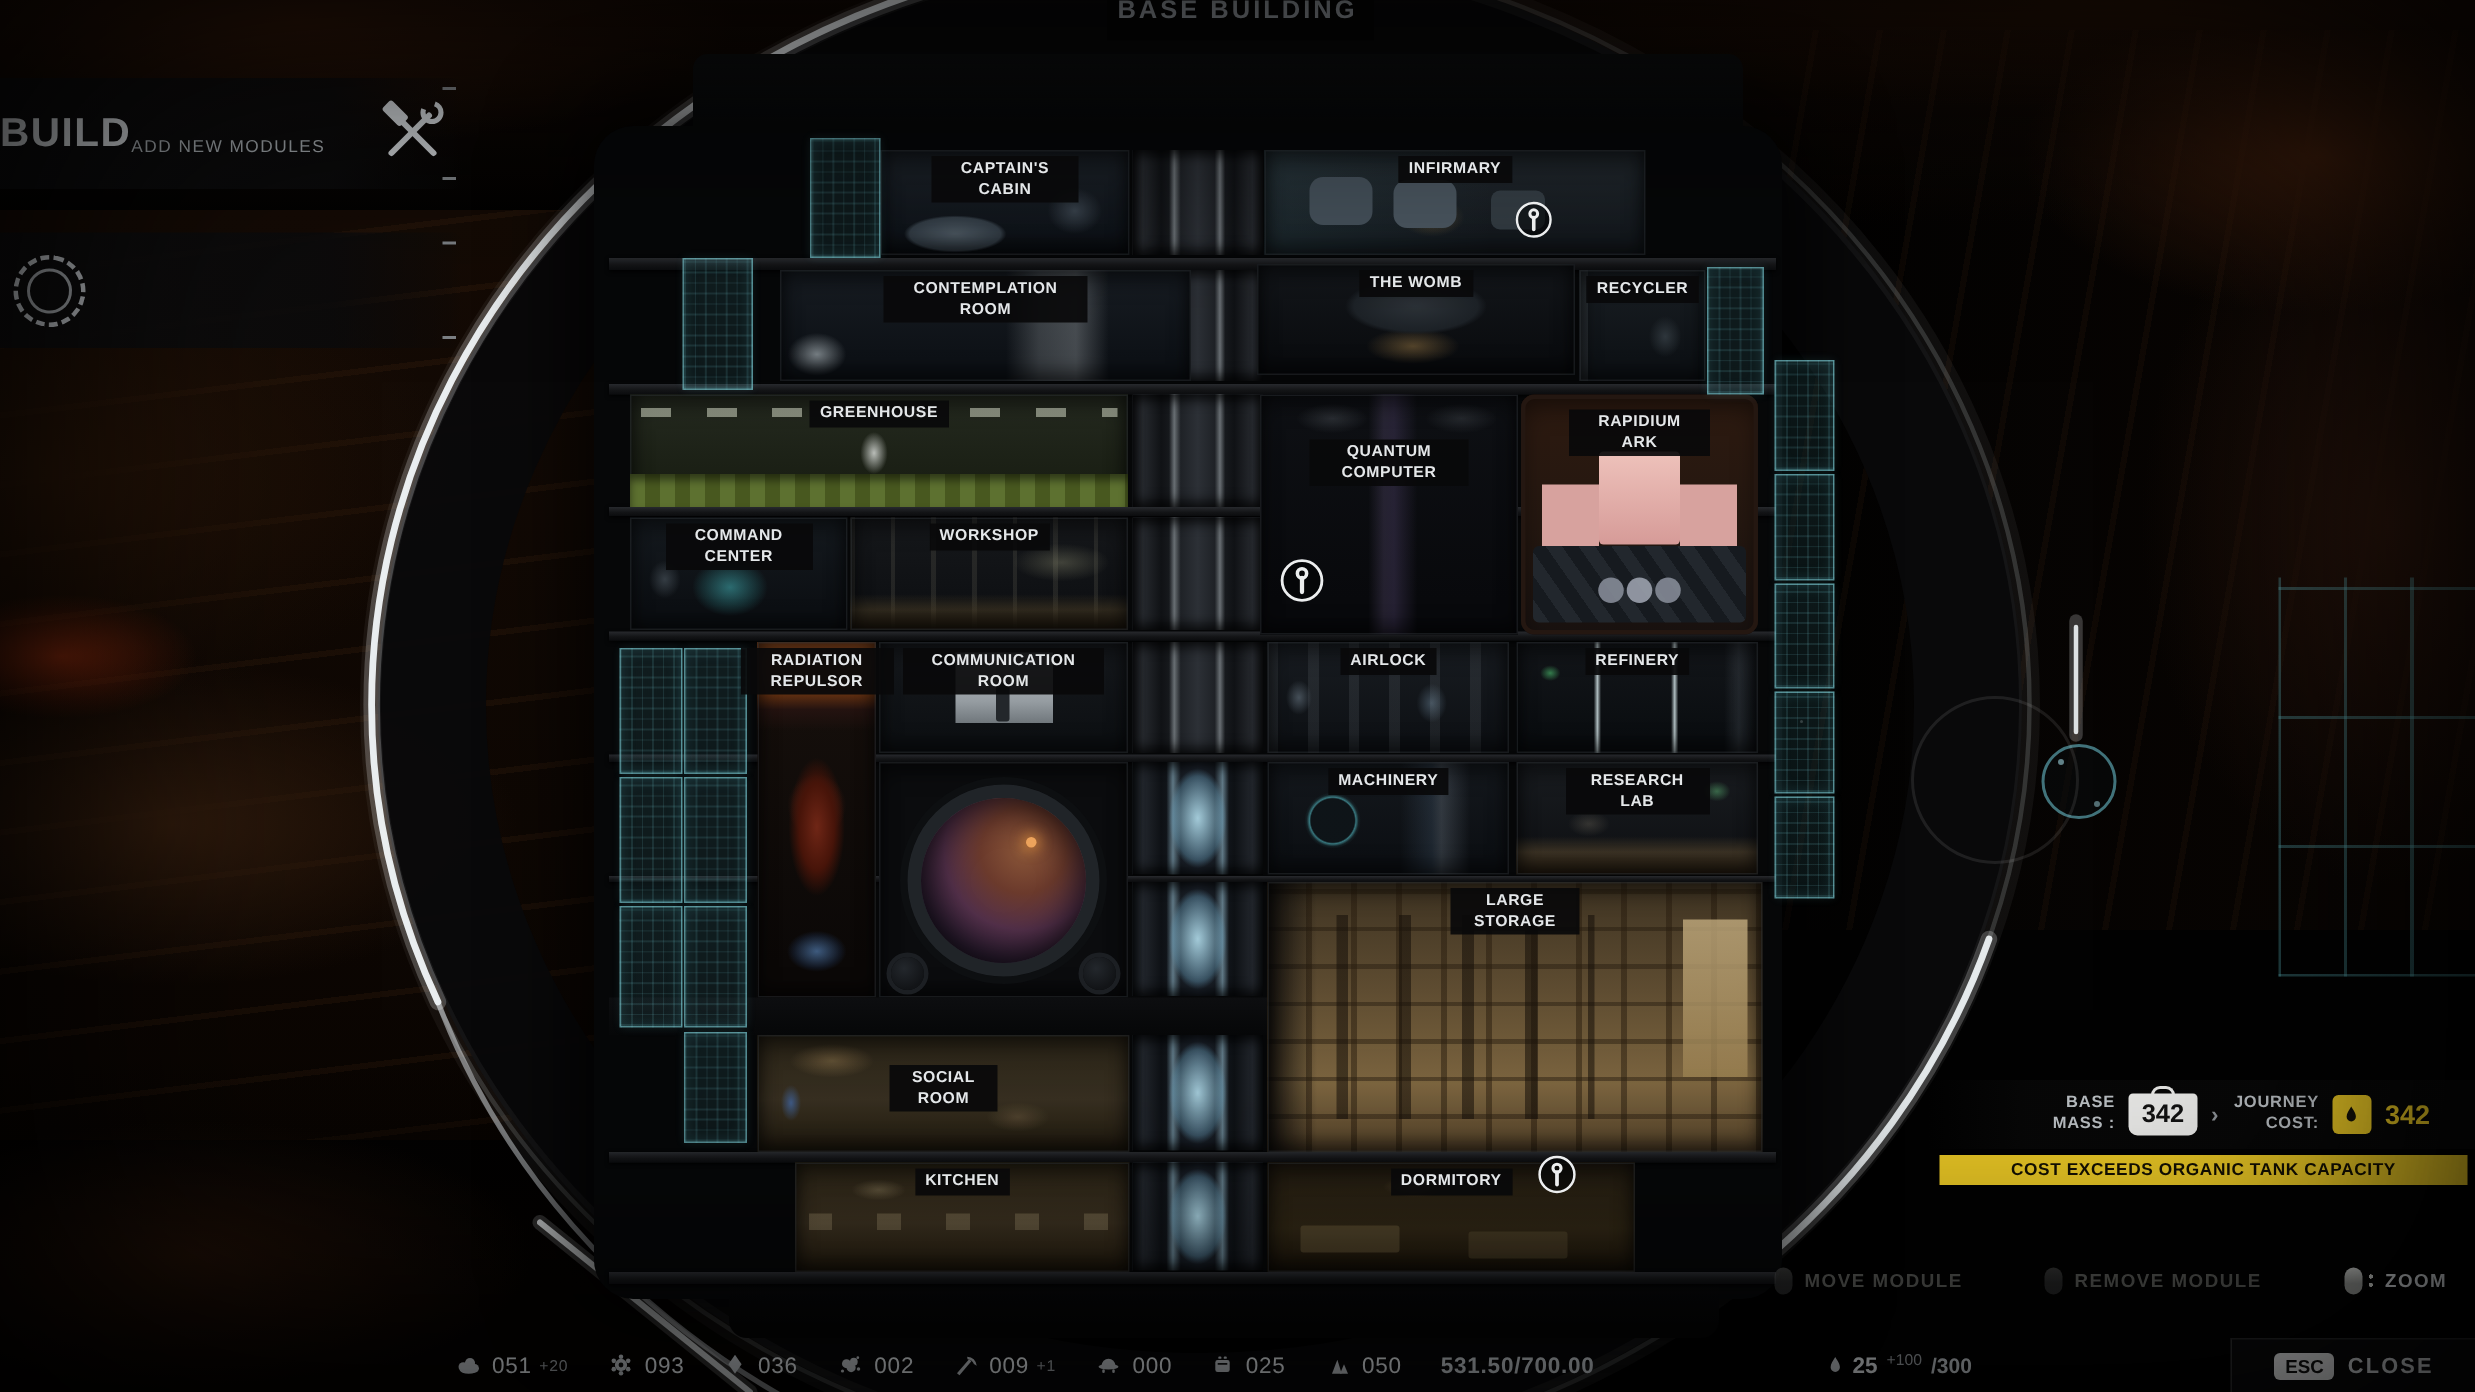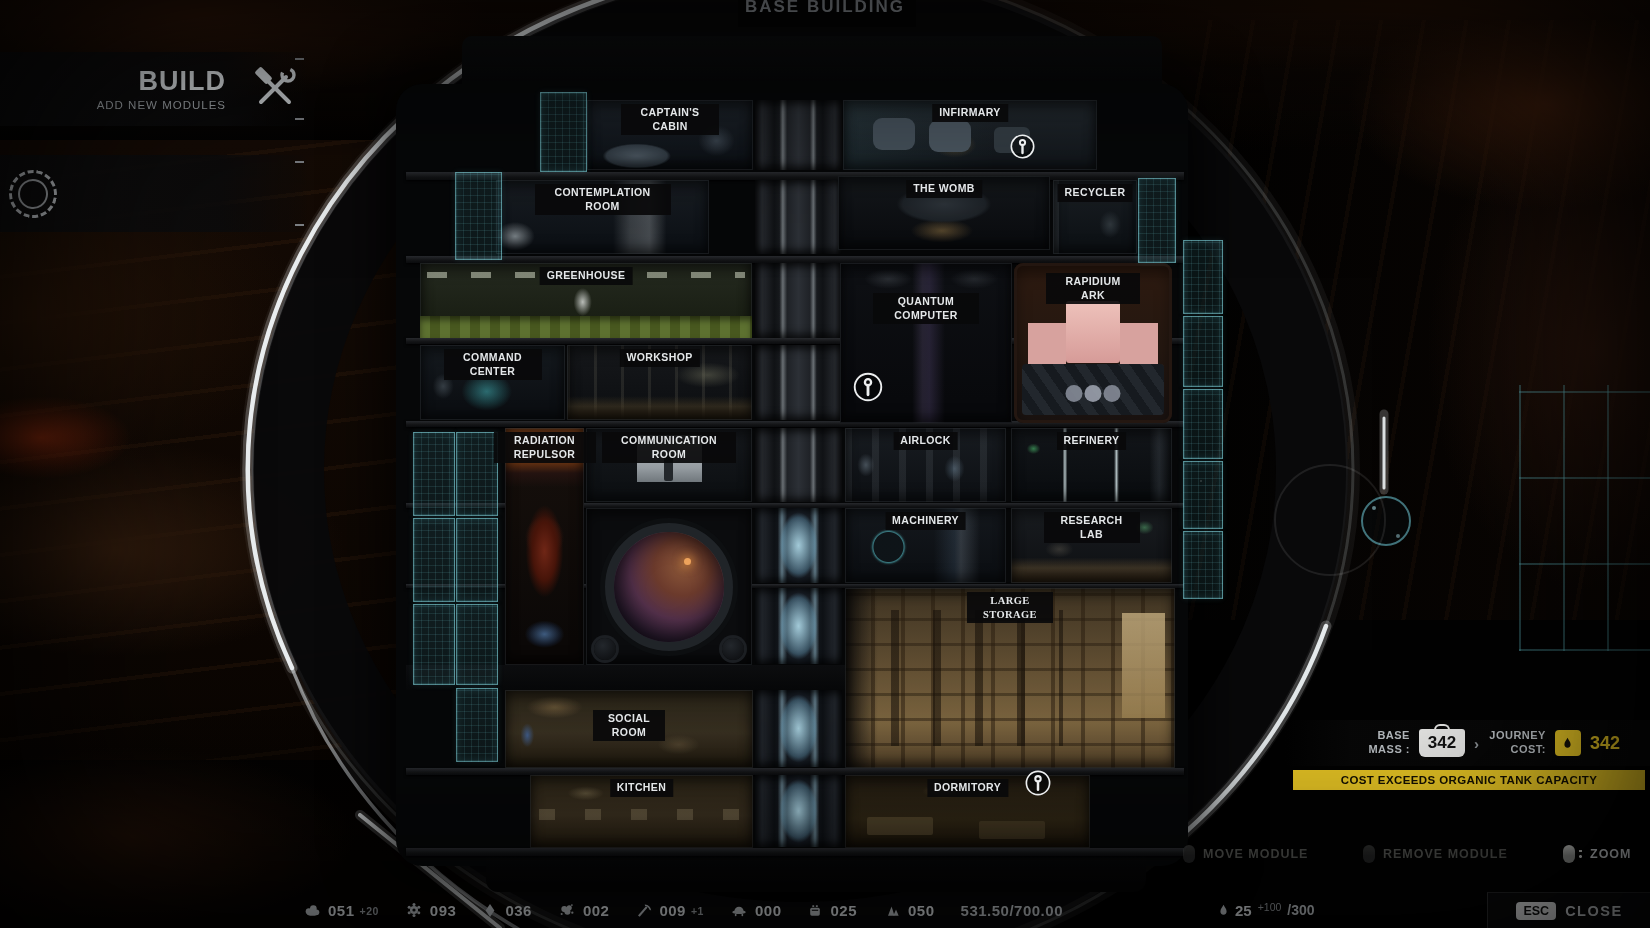--- a/index.html
+++ b/index.html
@@ -65,21 +65,21 @@
     background:radial-gradient(ellipse 55px 20px at 30% 80%, #4e5a64 0%, #333d46 55%, rgba(0,0,0,0) 62%),
       radial-gradient(ellipse 26px 22px at 78% 58%, #39434d 0%, rgba(0,0,0,0) 70%),
       linear-gradient(180deg,#1e242b,#10151b 75%,#0b0e12);}
   .m-captains-cabin .chip{max-width:84px;}
   .m-infirmary{left:843px;top:100px;width:254px;height:70px;
     background:radial-gradient(ellipse 30px 18px at 44% 64%, rgba(165,130,70,0.4), rgba(0,0,0,0) 72%),
       linear-gradient(90deg, rgba(100,175,185,0.1), rgba(0,0,0,0) 60%),
       linear-gradient(180deg,#242b31,#151a1f 80%);}
   .m-infirmary .art::before{left:12%;top:26%;width:42px;height:32px;border-radius:9px;background:#46525c;
     box-shadow:56px 2px 0 #4c5862, 118px 6px 0 -3px rgba(72,84,92,0.6);}
-  .m-contemplation-room{left:496px;top:180px;width:213px;height:74px;
+  .m-contemplation-room{left:520px;top:180px;width:274px;height:74px;
     background:radial-gradient(ellipse 30px 22px at 9% 76%, #767e83 0%, rgba(0,0,0,0) 65%),
       linear-gradient(90deg, rgba(0,0,0,0) 55%, rgba(132,138,142,0.35) 63%, rgba(152,158,162,0.4) 72%, rgba(0,0,0,0) 80%),
       linear-gradient(180deg,#181d23,#0e1217 80%);}
   .m-contemplation-room .chip{max-width:122px;}
   .m-the-womb{left:838px;top:176px;width:212px;height:74px;
     background:radial-gradient(ellipse 75px 30px at 50% 38%, #2c3238 0%, #1d2227 55%, rgba(0,0,0,0) 63%),
       radial-gradient(ellipse 42px 16px at 49% 74%, rgba(155,122,70,0.5), rgba(0,0,0,0) 74%),
       linear-gradient(180deg,#14171b,#0b0d10 85%);}
   .m-recycler{left:1053px;top:180px;width:84px;height:74px;
     background:linear-gradient(90deg, rgba(125,135,142,0.2) 0 7%, rgba(0,0,0,0) 7%),
@@ -163,21 +163,21 @@
   .porthole::after{content:"";position:absolute;left:64%;top:24%;width:7px;height:7px;border-radius:50%;
     background:#eda35c;box-shadow:0 0 8px 3px rgba(220,140,60,0.55);}
   .vent{position:absolute;bottom:3%;width:22px;height:22px;border-radius:50%;
     background:radial-gradient(circle at 40% 35%, #23272c, #121417 70%);box-shadow:0 0 0 3px #1c1f23;}
   .vent.vl{left:5%;} .vent.vr{right:5%;}
   .m-large-storage{left:845px;top:588px;width:330px;height:180px;
     background:linear-gradient(90deg, rgba(8,8,9,0.85) 0%, rgba(0,0,0,0) 10%),
       repeating-linear-gradient(90deg, rgba(0,0,0,0) 0 26px, rgba(40,28,14,0.5) 26px 30px),
       repeating-linear-gradient(0deg, rgba(0,0,0,0) 0 22px, rgba(36,26,14,0.45) 22px 25px),
       linear-gradient(180deg,#3e3322 0%,#5e4c31 40%,#7d6640 75%,#54422a 100%);}
-  .m-large-storage .chip{max-width:72px;font-family:Liberation Serif, serif;}
+  .m-large-storage .chip{max-width:72px;}
   .m-large-storage .art::before{left:14%;top:12%;width:52%;height:76%;
     background:repeating-linear-gradient(90deg, rgba(20,14,8,0.55) 0 8px, rgba(0,0,0,0) 8px 42px);}
   .m-large-storage .art::after{right:3%;top:14%;width:13%;height:58%;
     background:linear-gradient(180deg,#c2ab7e,#9c8252);opacity:0.8;}
   .m-social-room{left:505px;top:690px;width:248px;height:78px;
     background:radial-gradient(ellipse 40px 16px at 20% 22%, rgba(212,172,112,0.3), rgba(0,0,0,0) 70%),
       radial-gradient(ellipse 9px 16px at 9% 58%, #3f5b87, rgba(0,0,0,0) 75%),
       radial-gradient(ellipse 30px 14px at 70% 70%, rgba(122,102,72,0.4), rgba(0,0,0,0) 70%),
       linear-gradient(180deg,#2a2418 0%,#383021 55%,#201a0f 100%);}
   .m-social-room .chip{max-width:58px;margin-top:16px;}
@@ -205,21 +205,21 @@
   
   .title-strip{left:738px;top:0;width:178px;height:27px;background:rgba(5,5,5,0.8);}
   .page-title{left:0;top:-3px;width:100%;text-align:center;font-size:17px;font-weight:bold;
     letter-spacing:2px;color:#8d9298;}
   
   .menu-btn{position:absolute;left:0;width:308px;display:flex;align-items:center;
     background:linear-gradient(90deg, rgba(13,13,14,0.95) 0%, rgba(11,11,12,0.88) 72%, rgba(10,10,10,0.2) 97%, rgba(0,0,0,0) 100%);
     border-radius:0 6px 6px 0;cursor:pointer;}
   .menu-btn::before,.menu-btn::after{content:"";position:absolute;right:4px;width:9px;height:2px;background:#7d8185;}
   .menu-btn::before{top:6px;} .menu-btn::after{bottom:6px;}
-  .menu-text{flex:1;display:flex;flex-direction:column;align-items:flex-end;padding-right:16px;}
+  .menu-text{flex:1;display:flex;align-items:flex-end;padding-right:16px;}
   .menu-label{font-size:27px;font-weight:bold;color:#cfd3d6;letter-spacing:1px;line-height:1.1;}
   .menu-sub{font-size:11.5px;color:#9ba0a4;letter-spacing:1px;margin-top:3px;}
   .menu-icon{width:66px;display:flex;align-items:center;justify-content:center;}
   .ring-icon{width:42px;height:42px;border:3px dashed #b9bdc1;border-radius:50%;display:flex;
     align-items:center;justify-content:center;transform:rotate(10deg);}
   .ring-icon i{display:block;width:26px;height:26px;border:2px solid #9ea2a6;border-radius:50%;}
   
   .mass-panel{left:1285px;top:720px;width:365px;height:46px;display:flex;align-items:center;
     justify-content:flex-end;gap:9px;padding-right:30px;box-sizing:border-box;
     background:linear-gradient(90deg, rgba(8,8,8,0) 0%, rgba(8,8,8,0.88) 18%);}
@@ -241,22 +241,22 @@
   .hint.dim{color:#4e4f4c;} .hint.bright{color:#cfd3d6;}
   .mouse{display:inline-block;width:12px;height:18px;border-radius:6px;background:linear-gradient(180deg,#515250,#38393a 60%);}
   .hint.dim .mouse{opacity:0.55;}
   .hint.bright .mouse{background:linear-gradient(180deg,#caccc9,#8e908d 60%);}
   .wheel-dots{display:inline-block;width:3px;height:10px;margin-left:-4px;
     background:radial-gradient(circle 1.5px at 50% 20%, #caccc9 90%, rgba(0,0,0,0)),
                radial-gradient(circle 1.5px at 50% 75%, #caccc9 90%, rgba(0,0,0,0));}
   
   .res-bar{left:303px;top:893px;width:828px;height:34px;display:flex;align-items:center;gap:26px;}
   #res-items{display:contents;}
-  .res-item{display:inline-flex;align-items:center;gap:7px;color:#d5d9dc;font-size:15px;
-    font-weight:bold;letter-spacing:0.5px;}
+  .res-item{display:inline-flex;align-items:flex-start;gap:7px;color:#d5d9dc;font-size:15px;
+    font-weight:normal;letter-spacing:0.5px;}
   .res-icon{color:#b4b9bd;display:inline-flex;align-items:center;}
   .res-bonus{font-size:10.5px;color:#93989c;align-self:flex-start;margin-top:3px;margin-left:-2px;}
   .cap-text{color:#b7bcc0;font-size:15px;font-weight:bold;letter-spacing:0.5px;}
   .tank{left:1218px;top:893px;height:34px;display:flex;align-items:center;gap:6px;}
   .tank .val{color:#d5d9dc;font-size:15px;font-weight:bold;}
   .tank .bonus{font-size:10.5px;color:#93989c;align-self:flex-start;margin-top:8px;}
   .tank .cap{color:#b7bcc0;font-size:14px;font-weight:bold;}
   .close-panel{left:1487px;top:892px;width:163px;height:36px;display:flex;align-items:center;
     justify-content:center;gap:9px;background:rgba(12,12,13,0.92);
     border-left:1px solid #2c2d2e;border-top:1px solid #232425;cursor:pointer;}

